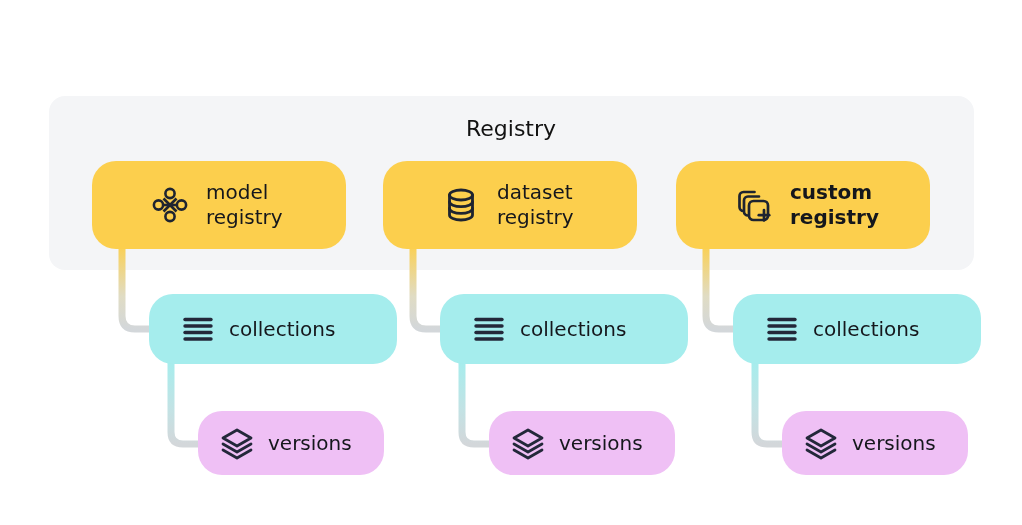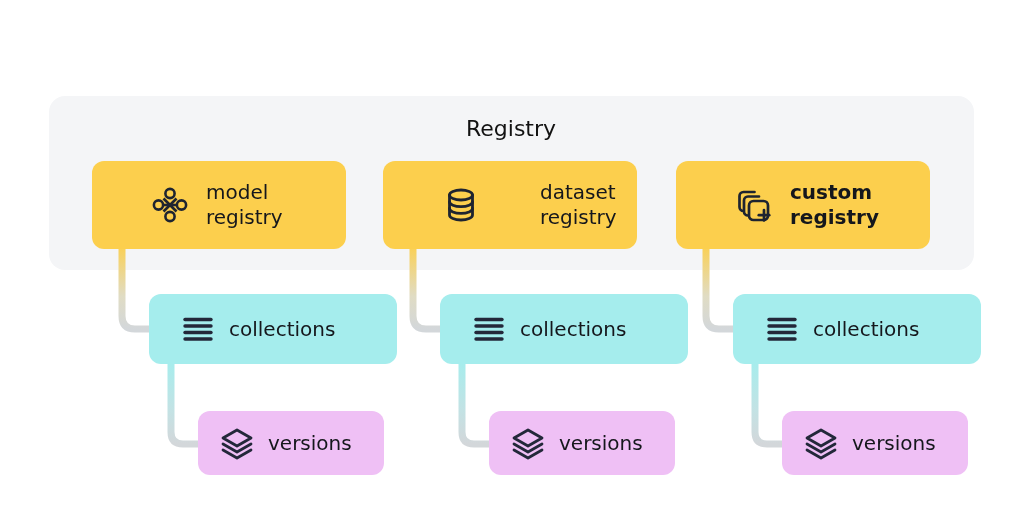--- a/index.html
+++ b/index.html
@@ -62,21 +62,21 @@
     width: 1022px;
     height: 525px;
     pointer-events: none;
   }
 
   
   .card {
     position: absolute;
     display: flex;
     align-items: center;
-    border-radius: 12px;
+    border-radius: 24px;
     box-sizing: border-box;
   }
   .card .icon {
     flex: 0 0 auto;
     display: flex;
     align-items: center;
     justify-content: center;
   }
   .card .label {
     font-size: 20px;
@@ -107,21 +107,21 @@
     width: 186px;
     height: 64px;
     background: #efc0f5;
     padding-left: 22px;
   }
   .card-versions .icon { width: 34px; height: 34px; }
   .card-versions .label { margin-left: 14px; }
 
   
   .col1-registry    { left: 92px;  top: 161px; }
-  .col2-registry    { left: 383px; top: 161px; gap: 43px; }
+  .col2-registry    { left: 383px; top: 161px; }
   .col3-registry    { left: 676px; top: 161px; font-weight: bold; }
 
   .col1-collections { left: 149px; top: 294px; }
   .col2-collections { left: 440px; top: 294px; }
   .col3-collections { left: 733px; top: 294px; }
 
   .col1-versions    { left: 198px; top: 411px; }
   .col2-versions    { left: 489px; top: 411px; }
   .col3-versions    { left: 782px; top: 411px; }
 </style>

